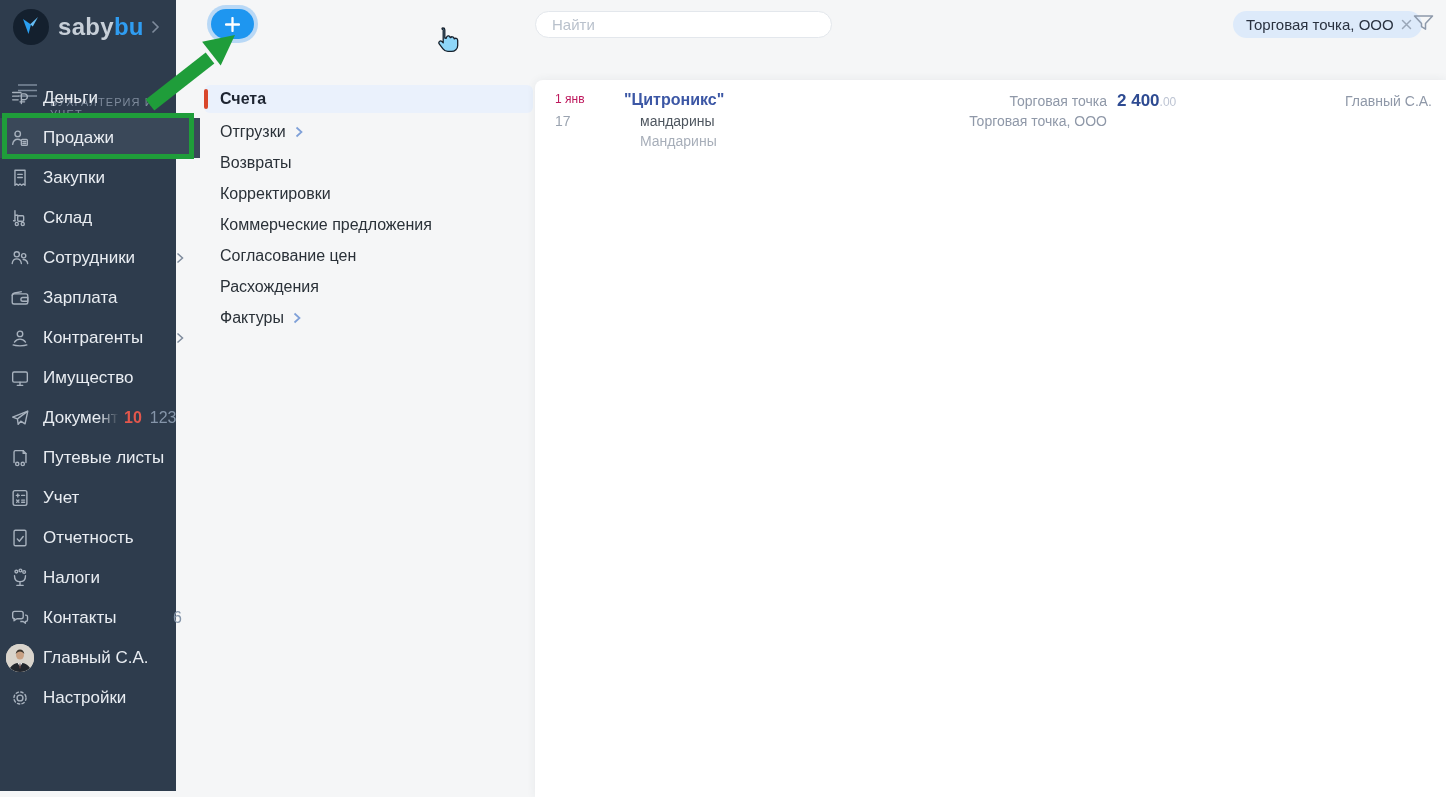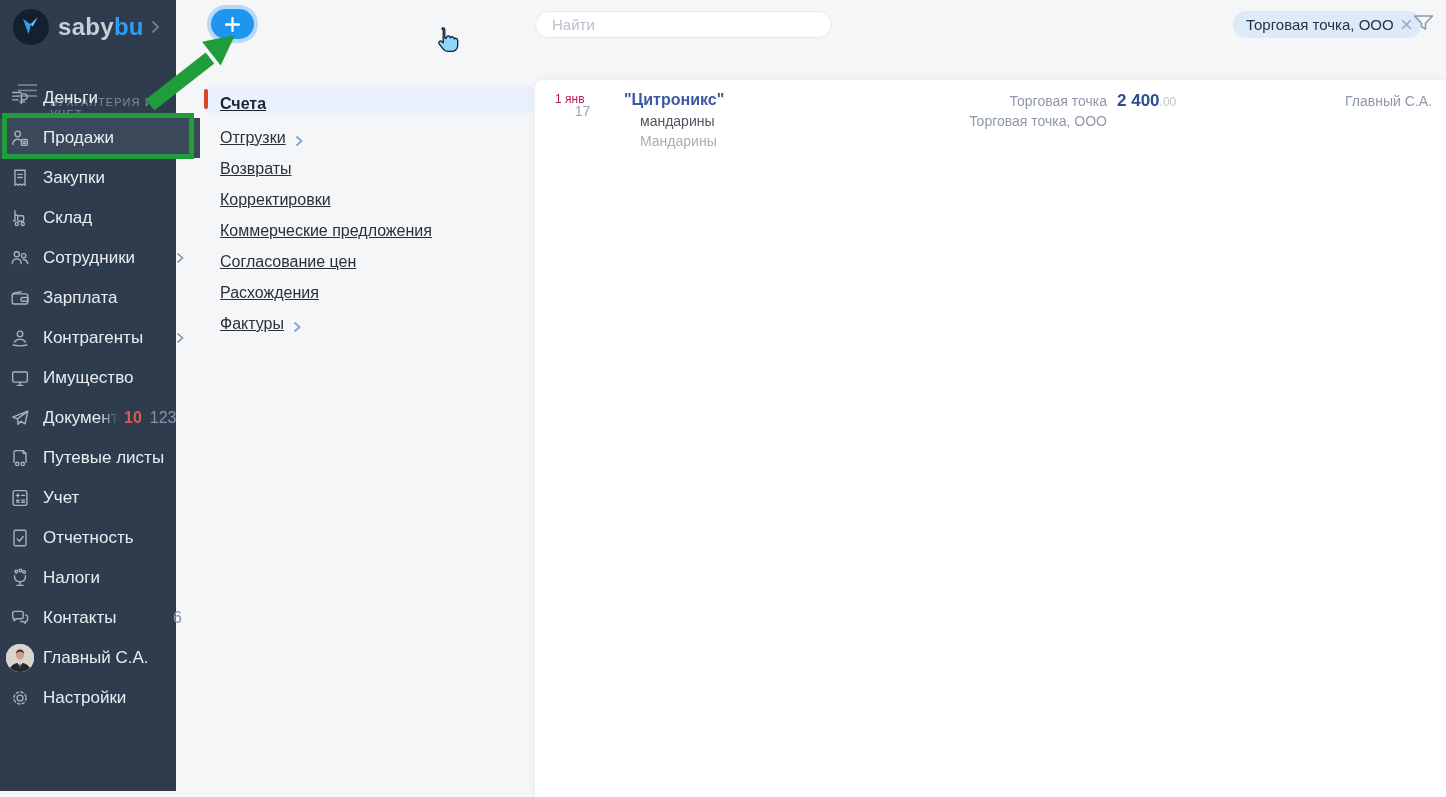--- a/index.html
+++ b/index.html
@@ -41,31 +41,31 @@
                  font-family:"Liberation Sans", sans-serif; outline:none; }
   .search-pill::placeholder { color:#b9c1cc; }
 
   .filter-tag { position:absolute; left:1033px; top:11px; height:27px; border-radius:14px; background:#ddeafa;
                 display:flex; align-items:center; padding:0 10px 0 13px; font-size:15px; color:#2a3240; cursor:pointer; }
   .tag-x { display:flex; margin-left:7px; cursor:pointer; }
   .funnel { position:absolute; left:1212px; top:14px; display:flex; cursor:pointer; color:#8d99aa; }
 
   
   .submenu { position:absolute; left:0; top:85px; width:335px; }
-  .mrow { height:31px; display:flex; align-items:flex-end; padding-left:20px; font-size:16px; color:#2a3138; cursor:pointer; position:relative;text-decoration:underline; }
+  .mrow { height:31px; display:flex; align-items:center; padding-left:20px; font-size:16px; color:#2a3138; cursor:pointer; position:relative; }
   .mrow.active { background:#eaf1fc; border-radius:6px; margin:0 2px 3px 4px; height:28px; padding-left:16px; font-weight:bold; color:#1d2430; }
   .mrow.active::before { content:''; position:absolute; left:0; top:4px; bottom:4px; width:4px; border-radius:2px; background:#d9472b; }
   .sub-chevron { margin-left:9px; display:flex; color:#7fa0d8; }
 
   
   .card { position:absolute; left:335px; top:80px; right:0; bottom:0; background:#fff;
           border-top-left-radius:8px; box-shadow:0 0 10px rgba(41,57,77,.07); }
   .doc-row { position:absolute; left:0; top:0; right:0; height:70px; cursor:pointer; }
   .d-date  { position:absolute; left:20px; width:55px; top:12px; text-align:left; font-size:12px; color:#be185d; }
-  .d-num   { position:absolute; left:20px; width:55px; top:23px; text-align:center; font-size:14px; color:#9aa3b0; }
+  .d-num   { position:absolute; left:20px; width:55px; top:33px; text-align:left; font-size:14px; color:#9aa3b0; }
   .d-title { position:absolute; left:89px; top:11px; font-size:16px; font-weight:bold; color:#3c57a5; }
   .d-item  { position:absolute; left:105px; top:33px; font-size:14px; color:#4e565f; }
   .d-note  { position:absolute; left:105px; top:53px; font-size:14px; color:#a7aeb9; }
   .d-point { position:absolute; left:425px; width:147px; top:13px; text-align:right; font-size:14px; color:#8f98a8; }
   .d-amount{ position:absolute; left:582px; top:11px; font-size:17px; font-weight:bold; color:#2e4b92; }
   .d-frac  { font-size:12px; font-weight:normal; color:#bdc4d3; }
   .d-org   { position:absolute; left:395px; width:177px; top:33px; text-align:right; font-size:14px; color:#8f98a8; }
   .d-author{ position:absolute; right:14px; width:150px; top:13px; text-align:right; font-size:14px; color:#8f98a8; }
 
   

